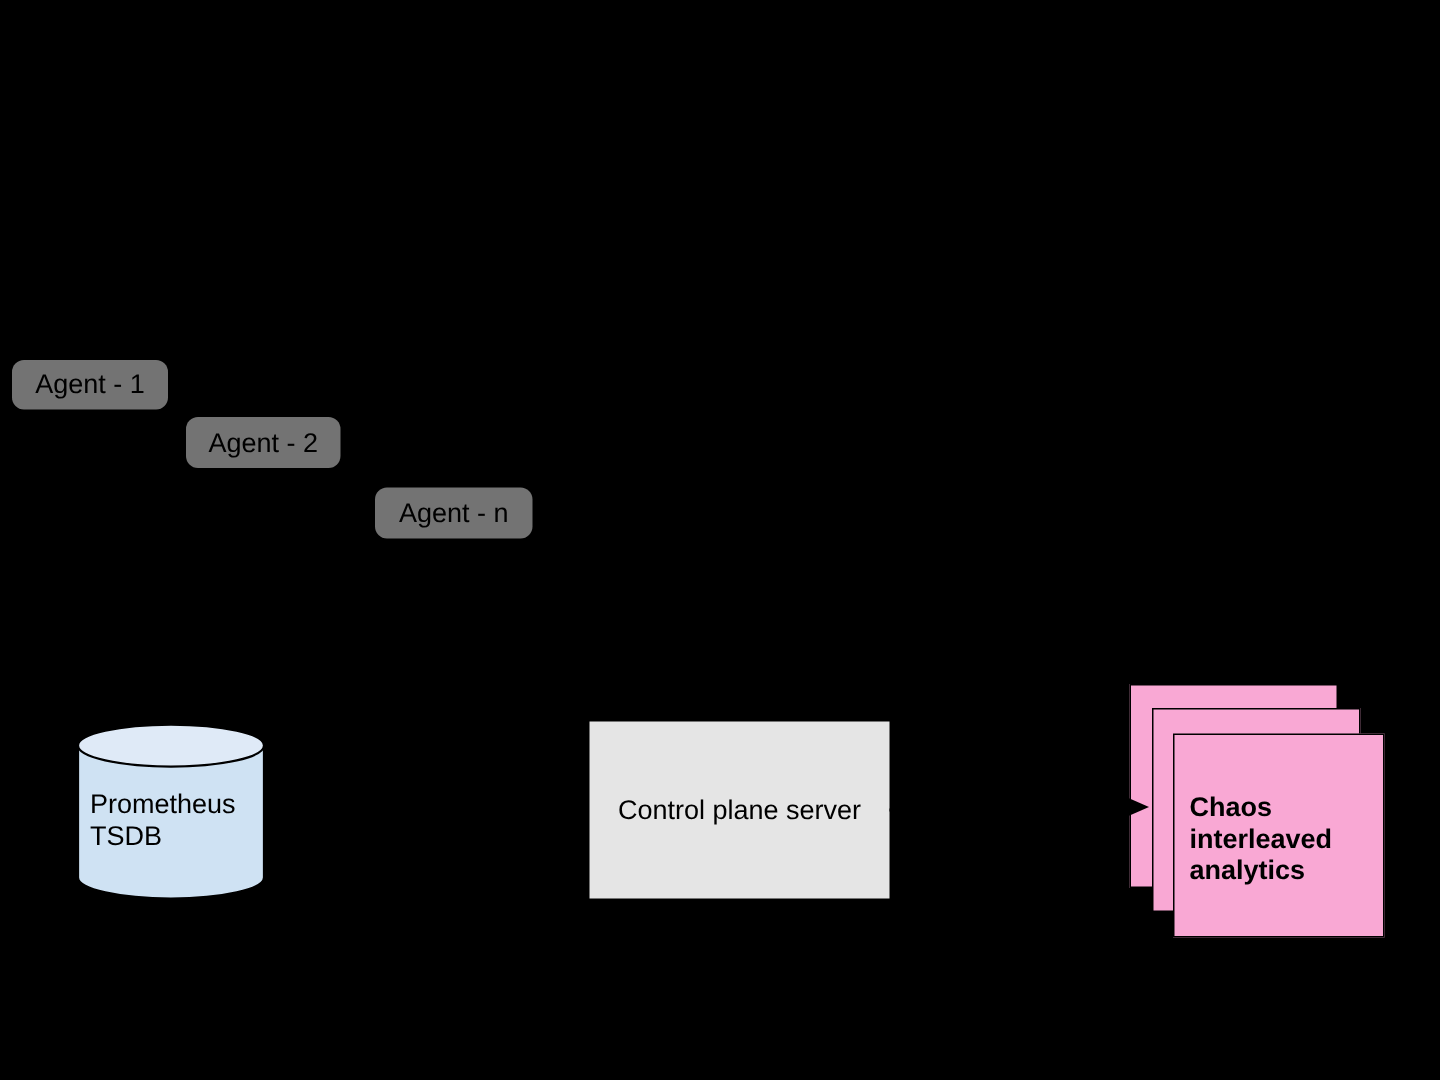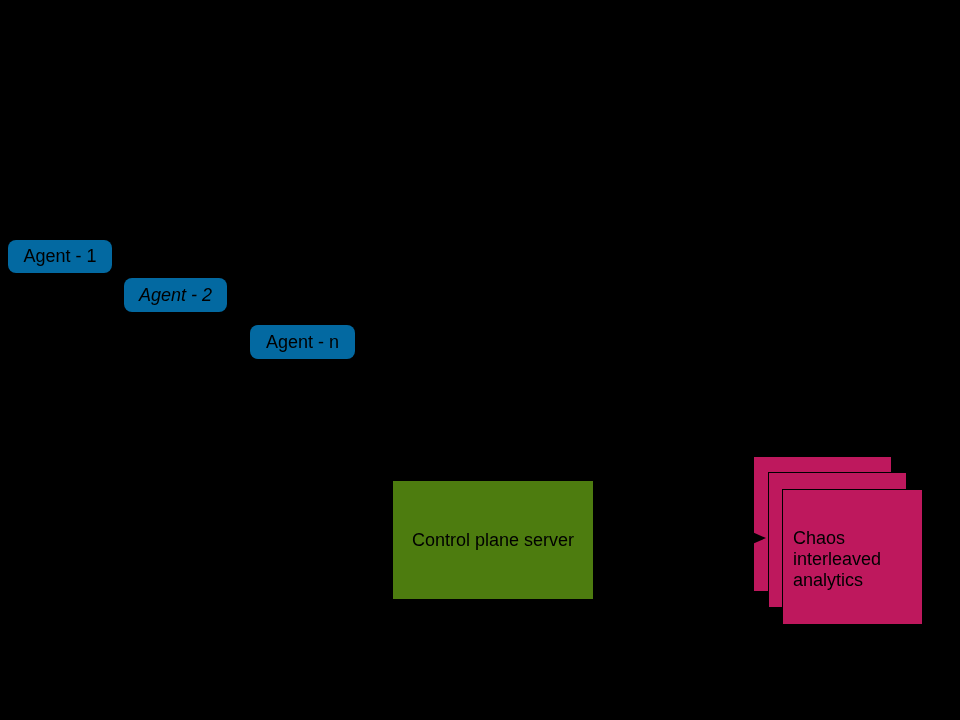--- a/index.html
+++ b/index.html
@@ -12,32 +12,32 @@
     font-family: "Liberation Sans", sans-serif;
   }
   .canvas {
     position: relative;
     width: 960px;
     height: 720px;
     background: #000000;
   }
   .node-pill {
     position: absolute;
-    background: #0369a1;
+    background: #737373;
     border-radius: 8px;
     display: flex;
     align-items: center;
     justify-content: center;
     color: #000000;
     font-size: 18px;
     line-height: 21px;
     white-space: nowrap;
   }
   .pill-1 { left: 8px;   top: 240px; width: 104px; height: 33px; }
-  .pill-2 { left: 124px; top: 278px; width: 103px; height: 34px; font-style: italic; }
+  .pill-2 { left: 124px; top: 278px; width: 103px; height: 34px; }
   .pill-n { left: 250px; top: 325px; width: 105px; height: 34px; }
 
   .cylinder-wrap {
     position: absolute;
     left: 51px;
     top: 482px;
     width: 126px;
     height: 120px;
   }
   .cylinder-wrap svg { display: block; }
@@ -49,38 +49,39 @@
     font-size: 18px;
     line-height: 21px;
   }
 
   .server-box {
     position: absolute;
     left: 393px;
     top: 481px;
     width: 200px;
     height: 118px;
-    background: #4d7c0f;
+    background: #e5e5e5;
     display: flex;
     flex-direction: column;
     align-items: center;
     justify-content: center;
     text-align: center;
     color: #000000;
     font-size: 18px;
     line-height: 21px;
   }
 
   .dash-card {
     position: absolute;
     width: 139px;
     height: 136px;
-    background: #be185d;
+    background: #f9a8d4;
     border: 1.5px solid #000000;
     box-sizing: border-box;
+    font-weight: bold;
   }
   .dash-back   { left: 753px; top: 456px; }
   .dash-middle { left: 768px; top: 472px; }
   .dash-front  { left: 782px; top: 489px; width: 141px; }
   .dash-label {
     position: absolute;
     left: 10px;
     top: 38px;
     color: #000000;
     font-size: 18px;
@@ -114,20 +115,30 @@
   <div class="node-pill pill-1">
     <span>Agent - 1</span>
   </div>
   <div class="node-pill pill-2">
     <span>Agent - 2</span>
   </div>
   <div class="node-pill pill-n">
     <span>Agent - n</span>
   </div>
 
+  <div class="cylinder-wrap">
+    <svg width="126" height="120" viewBox="0 0 126 120">
+      <path d="M1,15 L1,103 A62,14 0 0 0 125,103 L125,15" fill="#cfe2f3" stroke="#000000" stroke-width="1.5"></path>
+      <ellipse cx="63" cy="15" rx="62" ry="14" fill="#dfeaf7" stroke="#000000" stroke-width="1.5"></ellipse>
+    </svg>
+    <div class="cylinder-label">
+      <div>Prometheus</div>
+      <div>TSDB</div>
+    </div>
+  </div>
 
   <div class="server-box">
     <div>Control plane server</div>
   </div>
 
   <div class="connector-line"></div>
 
   <div class="dash-card dash-back"></div>
   <div class="dash-card dash-middle"></div>
 

